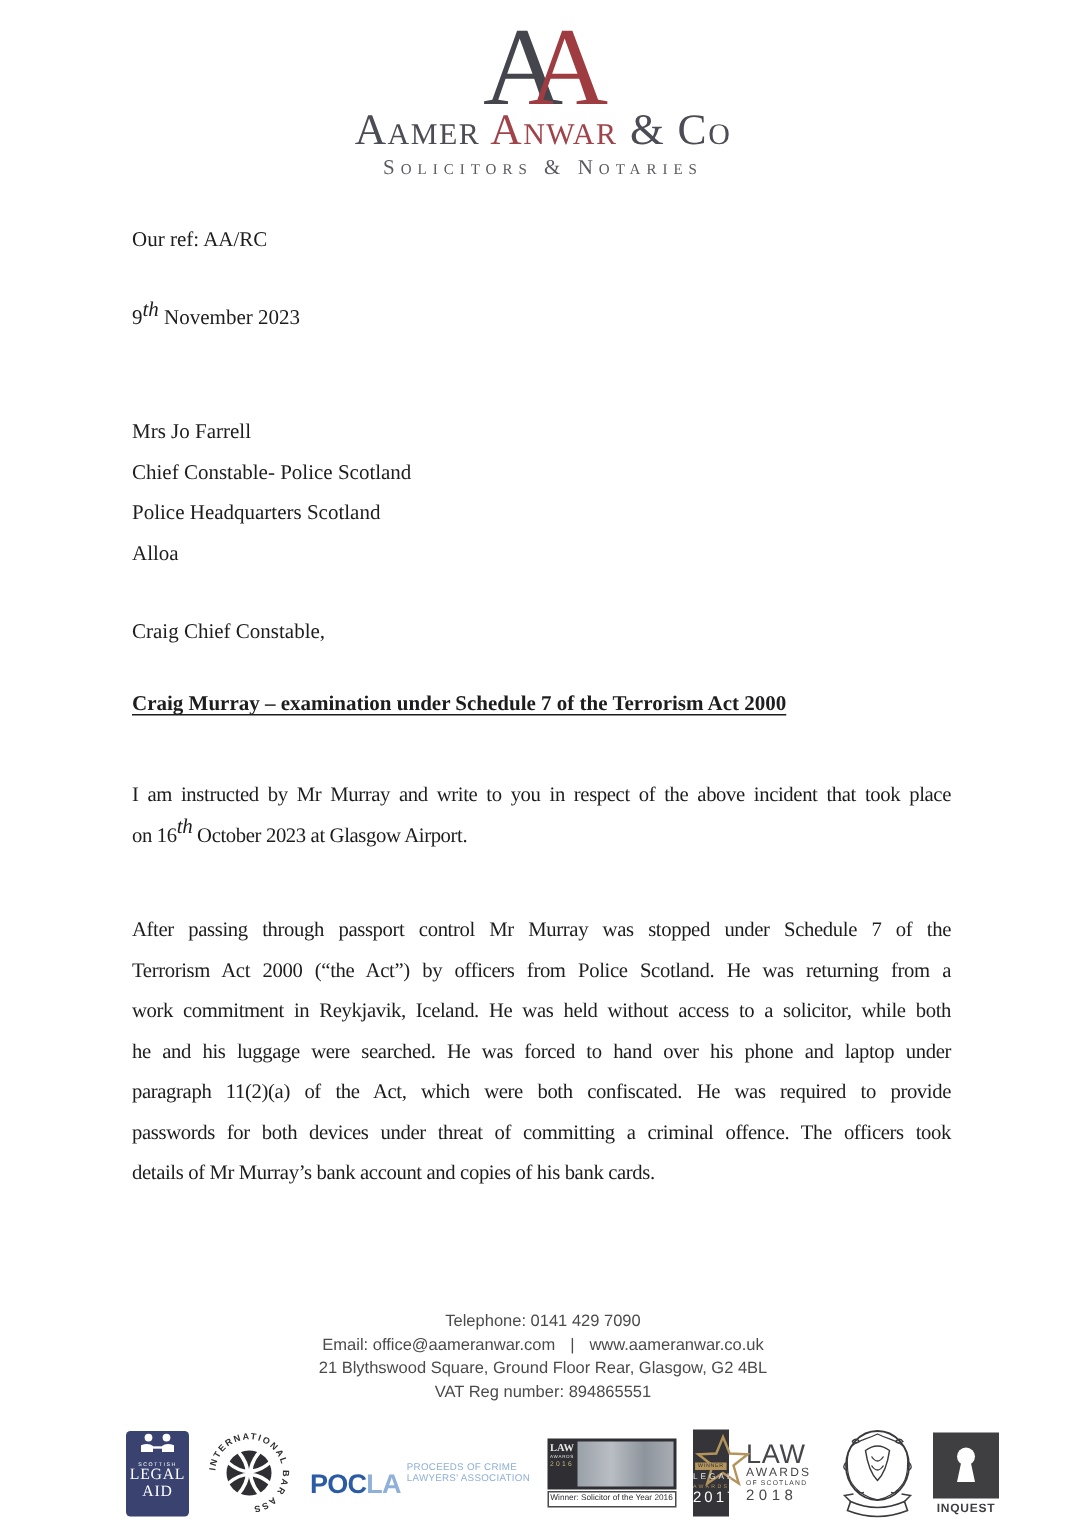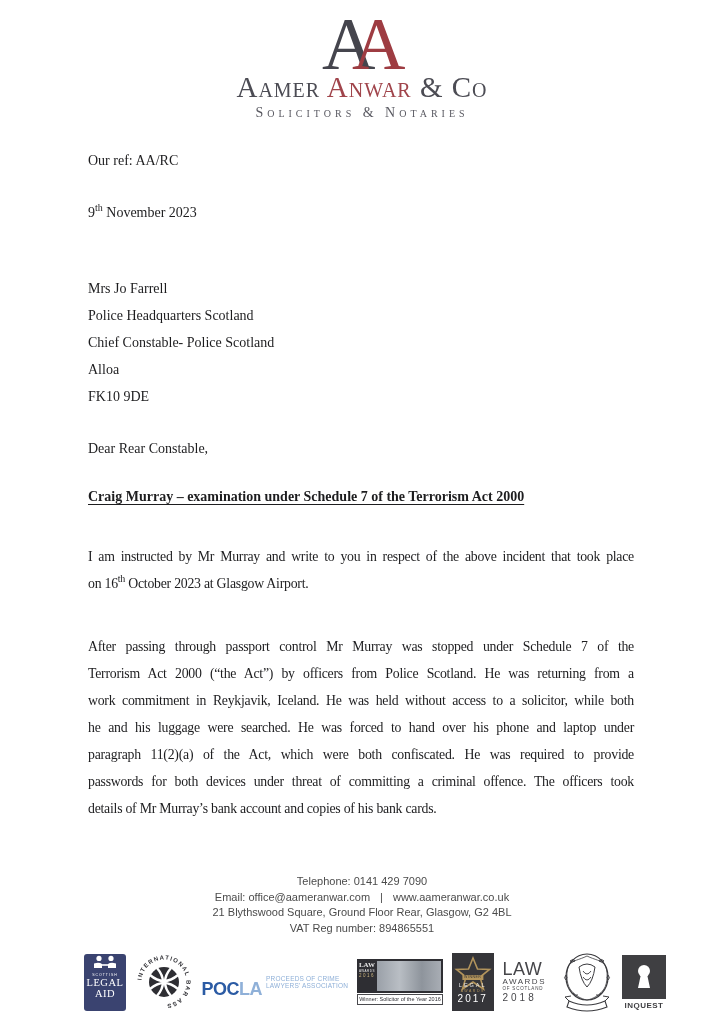--- a/index.html
+++ b/index.html
@@ -8,21 +8,21 @@
   
   .letterhead{padding-top:12px;text-align:center;}
   .monogram{display:block;margin:0 auto;}
   .firm-name{font-variant:small-caps;font-size:29px;letter-spacing:1px;color:#4c4c54;line-height:30px;margin-top:-2px;}
   .firm-name .red{color:#a0444b;}
   .tagline{font-variant:small-caps;font-size:14px;letter-spacing:4px;color:#5a5a62;margin-top:3px;}
   
   .letter{margin:0 90px 0 88px;font-size:14px;line-height:27px;}
   .ref{margin-top:26px;}
   .dateline{margin-top:25px;}
-  sup{font-size:10px;vertical-align:super;line-height:0;}
+  sup{font-size:14px;vertical-align:super;line-height:0;font-style:italic;}
   .address{margin-top:49px;}
   .email-note{margin-top:18px;font-weight:700;}
   .salutation{margin-top:25px;}
   .subject{margin-top:21px;font-weight:700;text-decoration:underline;text-underline-offset:3px;}
   .para{margin-top:33px;letter-spacing:-0.25px;font-size:13.8px;}
   .para + .para{margin-top:36px;}
   .jline{text-align:justify;text-align-last:justify;}
   .lastline{text-align:left;}
   
   .footer{position:absolute;left:0;right:0;bottom:6px;}
@@ -43,21 +43,21 @@
   
   .law2016{width:86px;}
   .law2016 .top{display:flex;background:#2e2e33;height:34px;padding:2px;box-sizing:border-box;}
   .law2016 .col{color:#e8e8e8;margin-right:2px;}
   .law2016 .col .l1{font-size:7px;font-weight:700;line-height:8px;font-family:"Liberation Serif",serif;}
   .law2016 .col .l2{font-size:3px;line-height:4px;letter-spacing:0.5px;}
   .law2016 .col .l3{font-size:4.5px;line-height:6px;letter-spacing:1.5px;color:#c9b37e;}
   .law2016 .pic{flex:1;background:linear-gradient(90deg,#9aa0a8,#b9bec4 35%,#8e949c 70%,#a8adb4);}
   .law2016 .banner{border:1px solid #4a4a4e;background:#fff;color:#2e2e33;font-size:5.5px;line-height:9px;text-align:center;margin-top:1px;}
   
-  .la2017{width:42px;height:58px;background:#353539;color:#fff;text-align:center;position:relative;box-sizing:border-box;padding-top:3px;}
+  .la2017{width:24px;height:58px;background:#353539;color:#fff;text-align:center;position:relative;box-sizing:border-box;padding-top:3px;}
   .la2017 svg{display:block;margin:0 auto;}
   .la2017 .winner{position:absolute;top:22px;left:50%;transform:translateX(-50%);background:#b2945c;color:#2e2e33;font-size:3.5px;line-height:5px;padding:0 2px;letter-spacing:0.5px;}
   .la2017 .legal{position:absolute;top:29px;width:100%;font-size:5.5px;letter-spacing:2px;color:#e8e8e8;}
   .la2017 .awards{position:absolute;top:36px;width:100%;font-size:3.5px;letter-spacing:1.5px;color:#b2945c;}
   .la2017 .year{position:absolute;top:40px;width:100%;font-size:10px;letter-spacing:2px;color:#ffffff;}
   
   .law2018{text-align:left;color:#46464a;font-family:"Liberation Serif",serif;width:50px;}
   .law2018 .l1{font-size:18px;line-height:16px;letter-spacing:0.5px;}
   .law2018 .l2{font-size:8px;line-height:9px;letter-spacing:1.5px;}
   .law2018 .l3{font-size:4.5px;line-height:6px;letter-spacing:0.8px;}
@@ -81,28 +81,27 @@
     <div class="tagline">Solicitors &amp; Notaries</div>
   </header>
 
   <main class="letter">
     <p class="ref">Our ref: AA/RC</p>
 
     <p class="dateline"><span>9</span><sup>th</sup><span> November 2023</span></p>
 
     <div class="address">
       <div>Mrs Jo Farrell</div>
+      <div>Chief Constable- Police Scotland</div>
       <div>Police Headquarters Scotland</div>
-      <div>Chief Constable- Police Scotland</div>
       <div>Alloa</div>
-      <div>FK10 9DE</div>
-    </div>
-
-
-    <p class="salutation">Dear Rear Constable,</p>
+    </div>
+
+
+    <p class="salutation">Craig Chief Constable,</p>
 
     <p class="subject">Craig Murray – examination under Schedule 7 of the Terrorism Act 2000</p>
 
     <div class="para">
       <div class="jline">I am instructed by Mr Murray and write to you in respect of the above incident that took place</div>
       <div class="lastline"><span>on 16</span><sup>th</sup><span> October 2023 at Glasgow Airport.</span></div>
     </div>
 
     <div class="para">
       <div class="jline">After passing through passport control Mr Murray was stopped under Schedule 7 of the</div>

